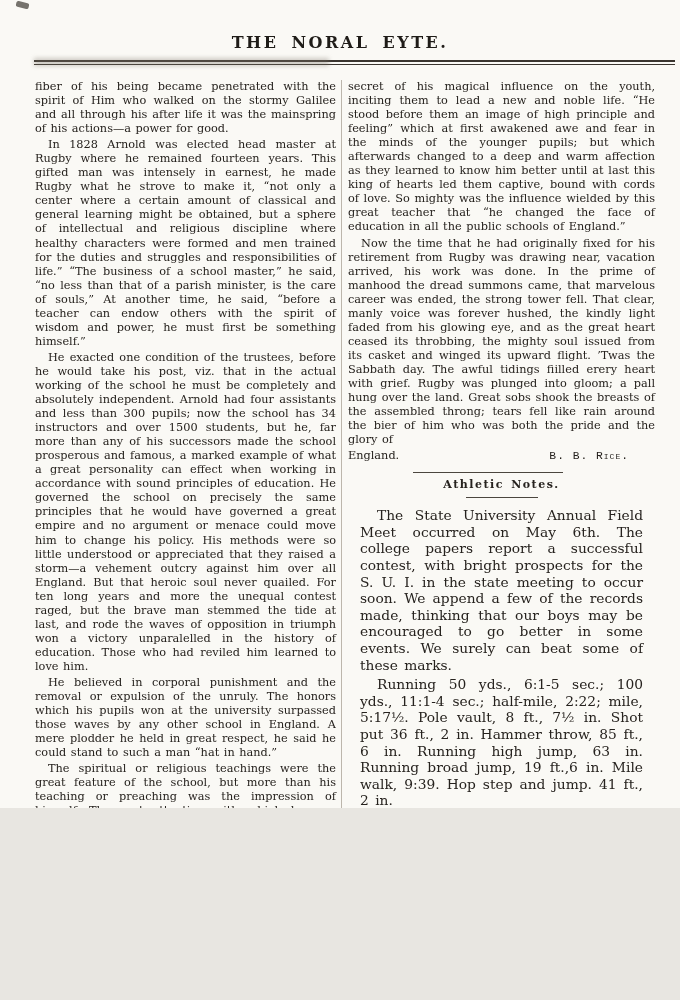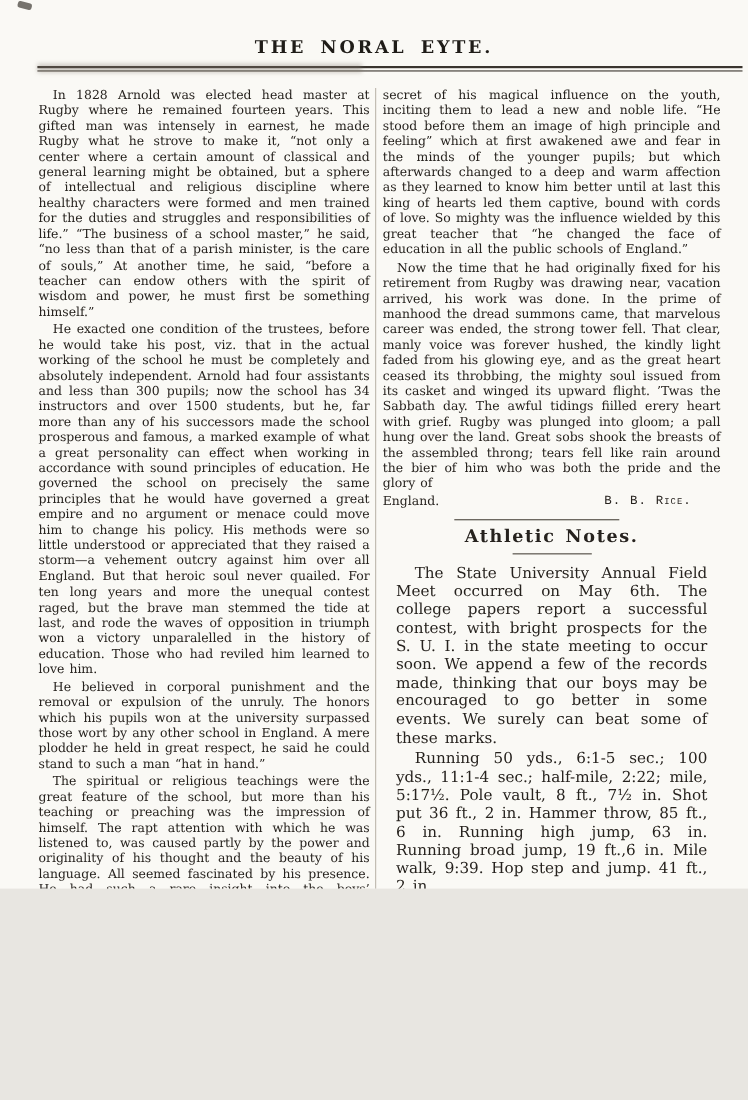--- a/index.html
+++ b/index.html
@@ -55,21 +55,21 @@
     display: flex; justify-content: space-between; align-items: flex-end;
     font-size: 11.3px; line-height: 14px;
     padding-right: 26px;
   }
   .byline { font-variant: small-caps; letter-spacing: 1px; font-family: Liberation Mono, monospace; }
   .rule { border-top: 1px solid #4b463e; }
   .rule-wide  { width: 150px; margin: 9px auto 5px; transform: translateX(-14px); }
   .rule-short { width: 72px;  margin: 6px auto 9px; }
   .section-heading {
     margin: 0; text-align: center;
-    font-size: 16px; font-weight: bold;
+    font-size: 11px; font-weight: bold;
     letter-spacing: 1.5px; word-spacing: 2px;
   }
   .athletic p {
     margin: 0 12px 3px;
     font-size: 13.8px; line-height: 16.6px;
     text-align: justify; word-spacing: 2px;
   }
   .athletic .indent { text-indent: 17px; }
   .rule-mid {
     width: 133px; border-top: 1px solid #8d8679;
@@ -87,23 +87,24 @@
 
   <div class="double-rule">
     <div class="smudge"></div>
   </div>
 
   <div class="col-divider"></div>
 
   <div class="columns">
 
     <div class="col-left">
+      <p>fiber of his being became penetrated with the spirit of Him who walked on the stormy Galilee and all through his after life it was the mainspring of his actions—a power for good.</p>
       <p class="indent">In 1828 Arnold was elected head master at Rugby where he remained fourteen years. This gifted man was intensely in earnest, he made Rugby what he strove to make it, “not only a center where a certain amount of classical and general learning might be obtained, but a sphere of intellectual and religious discipline where healthy characters were formed and men trained for the duties and struggles and responsibilities of life.” “The business of a school master,” he said, “no less than that of a parish minister, is the care of souls,” At another time, he said, “before a teacher can endow others with the spirit of wisdom and power, he must first be something himself.”</p>
       <p class="indent">He exacted one condition of the trustees, before he would take his post, viz. that in the actual working of the school he must be completely and absolutely independent. Arnold had four assistants and less than 300 pupils; now the school has 34 instructors and over 1500 students, but he, far more than any of his successors made the school prosperous and famous, a marked example of what a great personality can effect when working in accordance with sound principles of education. He governed the school on precisely the same principles that he would have governed a great empire and no argument or menace could move him to change his policy. His methods were so little understood or appreciated that they raised a storm—a vehement outcry against him over all England. But that heroic soul never quailed. For ten long years and more the unequal contest raged, but the brave man stemmed the tide at last, and rode the waves of opposition in triumph won a victory unparalelled in the history of education. Those who had reviled him learned to love him.</p>
-      <p class="indent">He believed in corporal punishment and the removal or expulsion of the unruly. The honors which his pupils won at the university surpassed those wort by any other school in England. A mere plodder he held in great respect, he said he could stand to such a man “hat in hand.”</p>
+      <p class="indent">He believed in corporal punishment and the removal or expulsion of the unruly. The honors which his pupils won at the university surpassed those waves by any other school in England. A mere plodder he held in great respect, he said he could stand to such a man “hat in hand.”</p>
       <p class="indent">The spiritual or religious teachings were the great feature of the school, but more than his teaching or preaching was the impression of himself. The rapt attention with which he was listened to, was caused partly by the power and originality of his thought and the beauty of his language. All seemed fascinated by his presence. He had such a rare insight into the boys’ characters that he would startle them by the accuracy with which he would read their inmost thoughts and ideas, which at times seemed like diviniation. His eye was quicker than any other to perceive germs of coming good or evil in a pupil. The spirit of this great character builder permeated the whole school. He had a way of reaching and winning the hearts of the boys that had never before been excelled, probably never equalled in the school room. The moral and spiritual elements dominated his whole being and were its greatest charm and the</p>
     </div>
 
     <div class="col-right">
       <p class="small">secret of his magical influence on the youth, inciting them to lead a new and noble life. “He stood before them an image of high principle and feeling” which at first awakened awe and fear in the minds of the younger pupils; but which afterwards changed to a deep and warm affection as they learned to know him better until at last this king of hearts led them captive, bound with cords of love. So mighty was the influence wielded by this great teacher that “he changed the face of education in all the public schools of England.”</p>
       <p class="small indent">Now the time that he had originally fixed for his retirement from Rugby was drawing near, vacation arrived, his work was done. In the prime of manhood the dread summons came, that marvelous career was ended, the strong tower fell. That clear, manly voice was forever hushed, the kindly light faded from his glowing eye, and as the great heart ceased its throbbing, the mighty soul issued from its casket and winged its upward flight. ’Twas the Sabbath day. The awful tidings fiilled erery heart with grief. Rugby was plunged into gloom; a pall hung over the land. Great sobs shook the breasts of the assembled throng; tears fell like rain around the bier of him who was both the pride and the glory of</p>
 
       <div class="byline-row">
         <span>England.</span>
         <span class="byline">B. B. Rice.</span>

